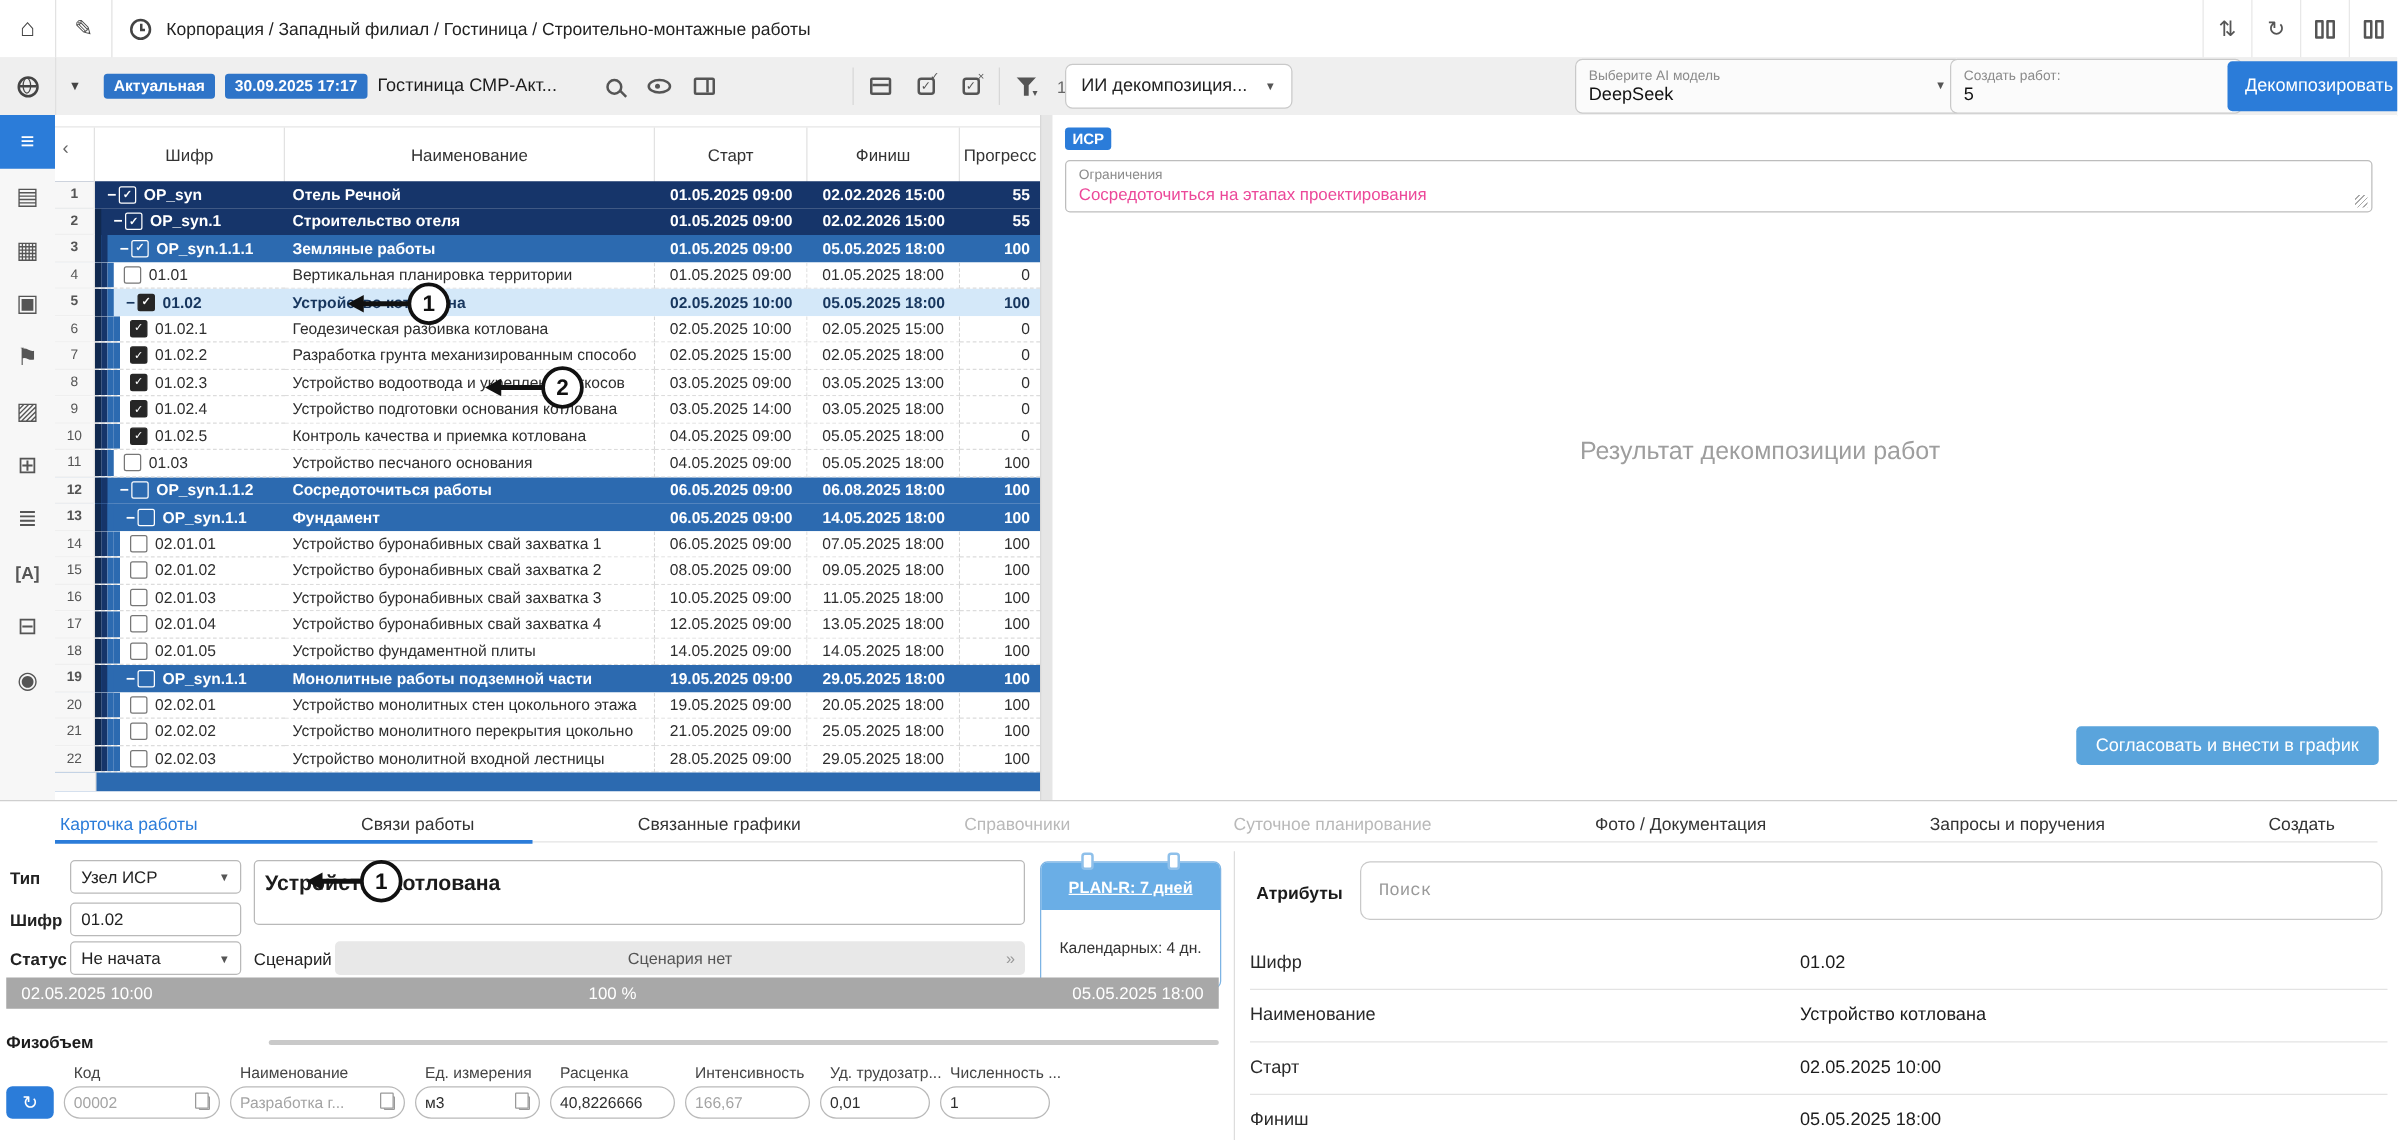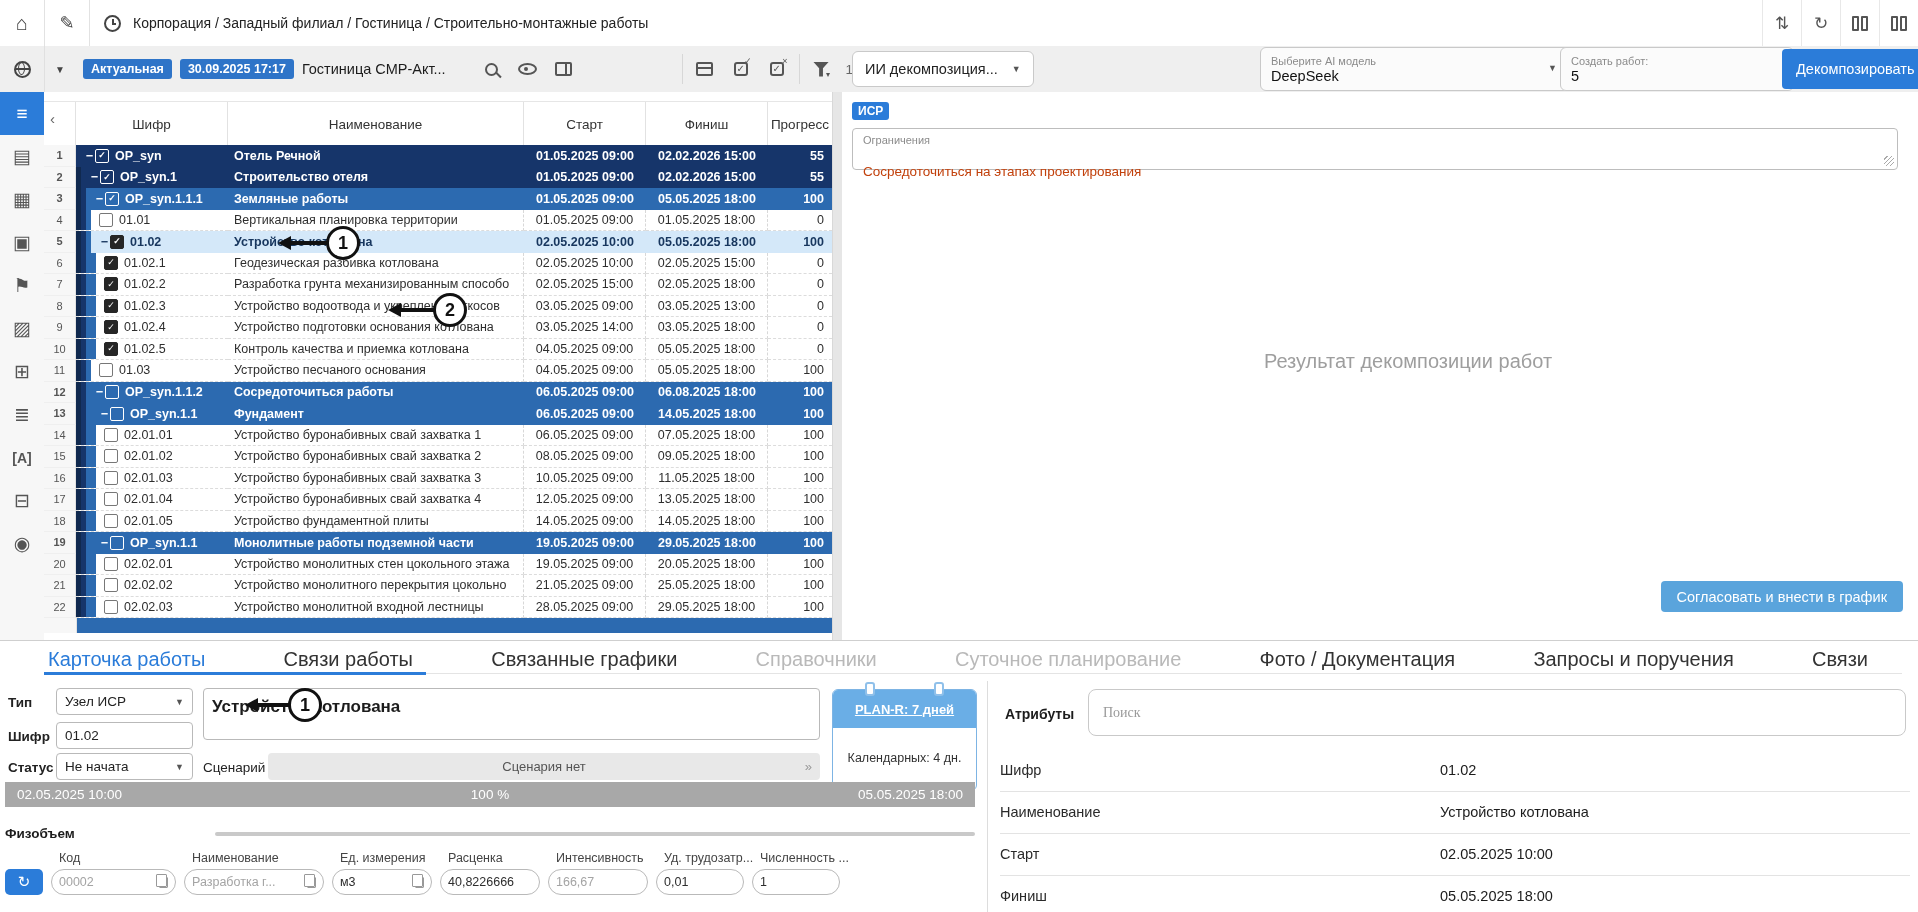--- a/index.html
+++ b/index.html
@@ -72,29 +72,29 @@
 
   
   .splitter{position:absolute;left:832px;top:92px;width:10px;height:548px;background:#e6e6e6;border-left:1px solid #d8d8d8;border-right:1px solid #d8d8d8;}
 
   
   .rpanel{position:absolute;left:842px;top:92px;width:1076px;height:548px;background:#fff;}
   .isr-line{position:absolute;left:10px;top:10px;display:flex;align-items:center;gap:8px;font-size:13.5px;color:#222;}
   .isr-badge{background:#2b7cd9;color:#fff;font-size:12px;font-weight:bold;border-radius:3px;padding:2px 6px;}
   .constraints{position:absolute;left:10px;top:36px;width:1046px;height:42px;border:1px solid #bdbdbd;border-radius:4px;padding:5px 10px;box-sizing:border-box;}
   .constraints .lbl{font-size:11px;color:#8b8b8b;}
-  .constraints .val{font-size:13.5px;color:#c2410c;margin-top:18px;}
+  .constraints .val{font-size:13.5px;color:#ec4899;margin-top:2px;}
   .resize-handle{position:absolute;right:3px;bottom:3px;width:10px;height:10px;background:repeating-linear-gradient(135deg,transparent,transparent 2px,#aaa 2px,#aaa 3px);}
   .empty-text{position:absolute;left:0;top:258px;width:1076px;text-align:center;font-size:20px;color:#9e9e9e;margin-left:28px;}
   .btn-approve{position:absolute;right:15px;top:489px;background:#5aa4dc;color:#fff;border:none;border-radius:4px;font-size:14.5px;height:31px;padding:0 16px;font-family:inherit;}
 
   
   .bottom{position:absolute;left:0;top:640px;width:1918px;height:272px;background:#fff;border-top:1px solid #cfcfcf;}
   .tabbar{position:absolute;left:44px;top:4px;width:1858px;height:29px;display:flex;justify-content:space-between;align-items:center;padding-right:30px;box-sizing:border-box;border-bottom:1px solid #e4e4e4;}
-  .tab{font-size:20px;color:#333;white-space:nowrap;padding:0 4px;}
+  .tab{font-size:14px;color:#333;white-space:nowrap;padding:0 4px;}
   .tab.active{color:#2b7cd9;}
   .tab.disabled{color:#b9b9b9;}
   .tab-underline{position:absolute;left:44px;top:31px;width:382px;height:3px;background:#2b7cd9;}
 
   .fld-lbl{position:absolute;font-size:13.5px;font-weight:bold;color:#222;}
   .input{position:absolute;border:1px solid #b9b9b9;border-radius:4px;background:#fff;box-sizing:border-box;display:flex;align-items:center;padding:0 8px;font-size:13.5px;color:#222;}
   .input .dd{margin-left:auto;font-size:9px;color:#555;}
   .name-big{font-size:17px;font-weight:bold;color:#1c1c1c;align-items:flex-start;padding-top:8px;}
   .scenario{background:#e8e8e8;border:none;border-radius:4px;justify-content:center;color:#555;position:absolute;display:flex;align-items:center;font-size:13px;}
   .scenario .arr{position:absolute;right:8px;color:#999;font-size:13px;}
@@ -109,21 +109,21 @@
   .phys-title{position:absolute;left:5px;top:185px;font-size:13.5px;font-weight:bold;color:#1c1c1c;}
   .phys-line{position:absolute;left:215px;top:191px;width:760px;height:4px;background:#c9c9c9;border-radius:2px;}
   .phys-lbl{position:absolute;top:210px;font-size:12.5px;color:#444;white-space:nowrap;}
   .phys-input{position:absolute;top:228px;height:26px;border:1px solid #b9b9b9;border-radius:13px;background:#fff;display:flex;align-items:center;padding:0 7px;font-size:12.5px;box-sizing:border-box;}
   .phys-input.gray{color:#a4a4a4;}
   .phys-input .ic-copy{margin-left:auto;}
   .sync-btn{position:absolute;left:5px;top:228px;width:38px;height:26px;background:#2b7cd9;border:none;border-radius:5px;color:#fff;font-size:15px;display:flex;align-items:center;justify-content:center;}
   .bdivider{position:absolute;left:987px;top:40px;width:1px;height:232px;background:#ddd;}
 
   .attrs-title{position:absolute;left:1005px;top:65px;font-size:14px;font-weight:bold;color:#1c1c1c;}
-  .attrs-search{position:absolute;left:1088px;top:48px;width:818px;height:47px;border:1px solid #c9c9c9;border-radius:8px;box-sizing:border-box;padding:0 14px;font-size:14px;color:#222;font-family:Liberation Serif, serif;background:#fff;}
+  .attrs-search{position:absolute;left:1088px;top:48px;width:818px;height:47px;border:1px solid #c9c9c9;border-radius:8px;box-sizing:border-box;padding:0 14px;font-size:14px;color:#222;font-family:Liberation Mono, monospace;background:#fff;}
   .attrs-search::placeholder{color:#9a9a9a;}
   .attr-row{position:absolute;left:1000px;width:910px;height:42px;display:flex;align-items:center;border-bottom:1px solid #e3e3e3;font-size:14.5px;}
   .attr-row .al{width:440px;color:#2a2a2a;}
   .attr-row .av{color:#1c1c1c;}
 
   
   .ic{display:inline-block;position:relative;box-sizing:border-box;}
   .ic-search{width:13px;height:13px;border:2px solid #555;border-radius:50%;}
   .ic-search::after{content:"";position:absolute;width:7px;height:2px;background:#555;transform:rotate(45deg);right:-6px;bottom:-2px;}
   .ic-eye{width:19px;height:12px;border:2px solid #555;border-radius:60% 60%;}
@@ -683,21 +683,21 @@
 
   <div class="bottom">
     <div class="tabbar" id="tabbar">
         <div class="tab active">Карточка работы</div>
         <div class="tab">Связи работы</div>
         <div class="tab">Связанные графики</div>
         <div class="tab disabled">Справочники</div>
         <div class="tab disabled">Суточное планирование</div>
         <div class="tab">Фото / Документация</div>
         <div class="tab">Запросы и поручения</div>
-        <div class="tab">Связи</div>
+        <div class="tab">Создать</div>
       </div>
     <div class="tab-underline"></div>
 
     <span class="fld-lbl" style="left:8px;top:54px;">Тип</span>
     <div class="input" style="left:56px;top:47px;width:137px;height:27px;">
       <span>Узел ИСР</span>
         <span class="dd">▼</span>
     </div>
     <div class="input name-big" style="left:203px;top:47px;width:617px;height:52px;">
       <span>Устройство котлована</span>

